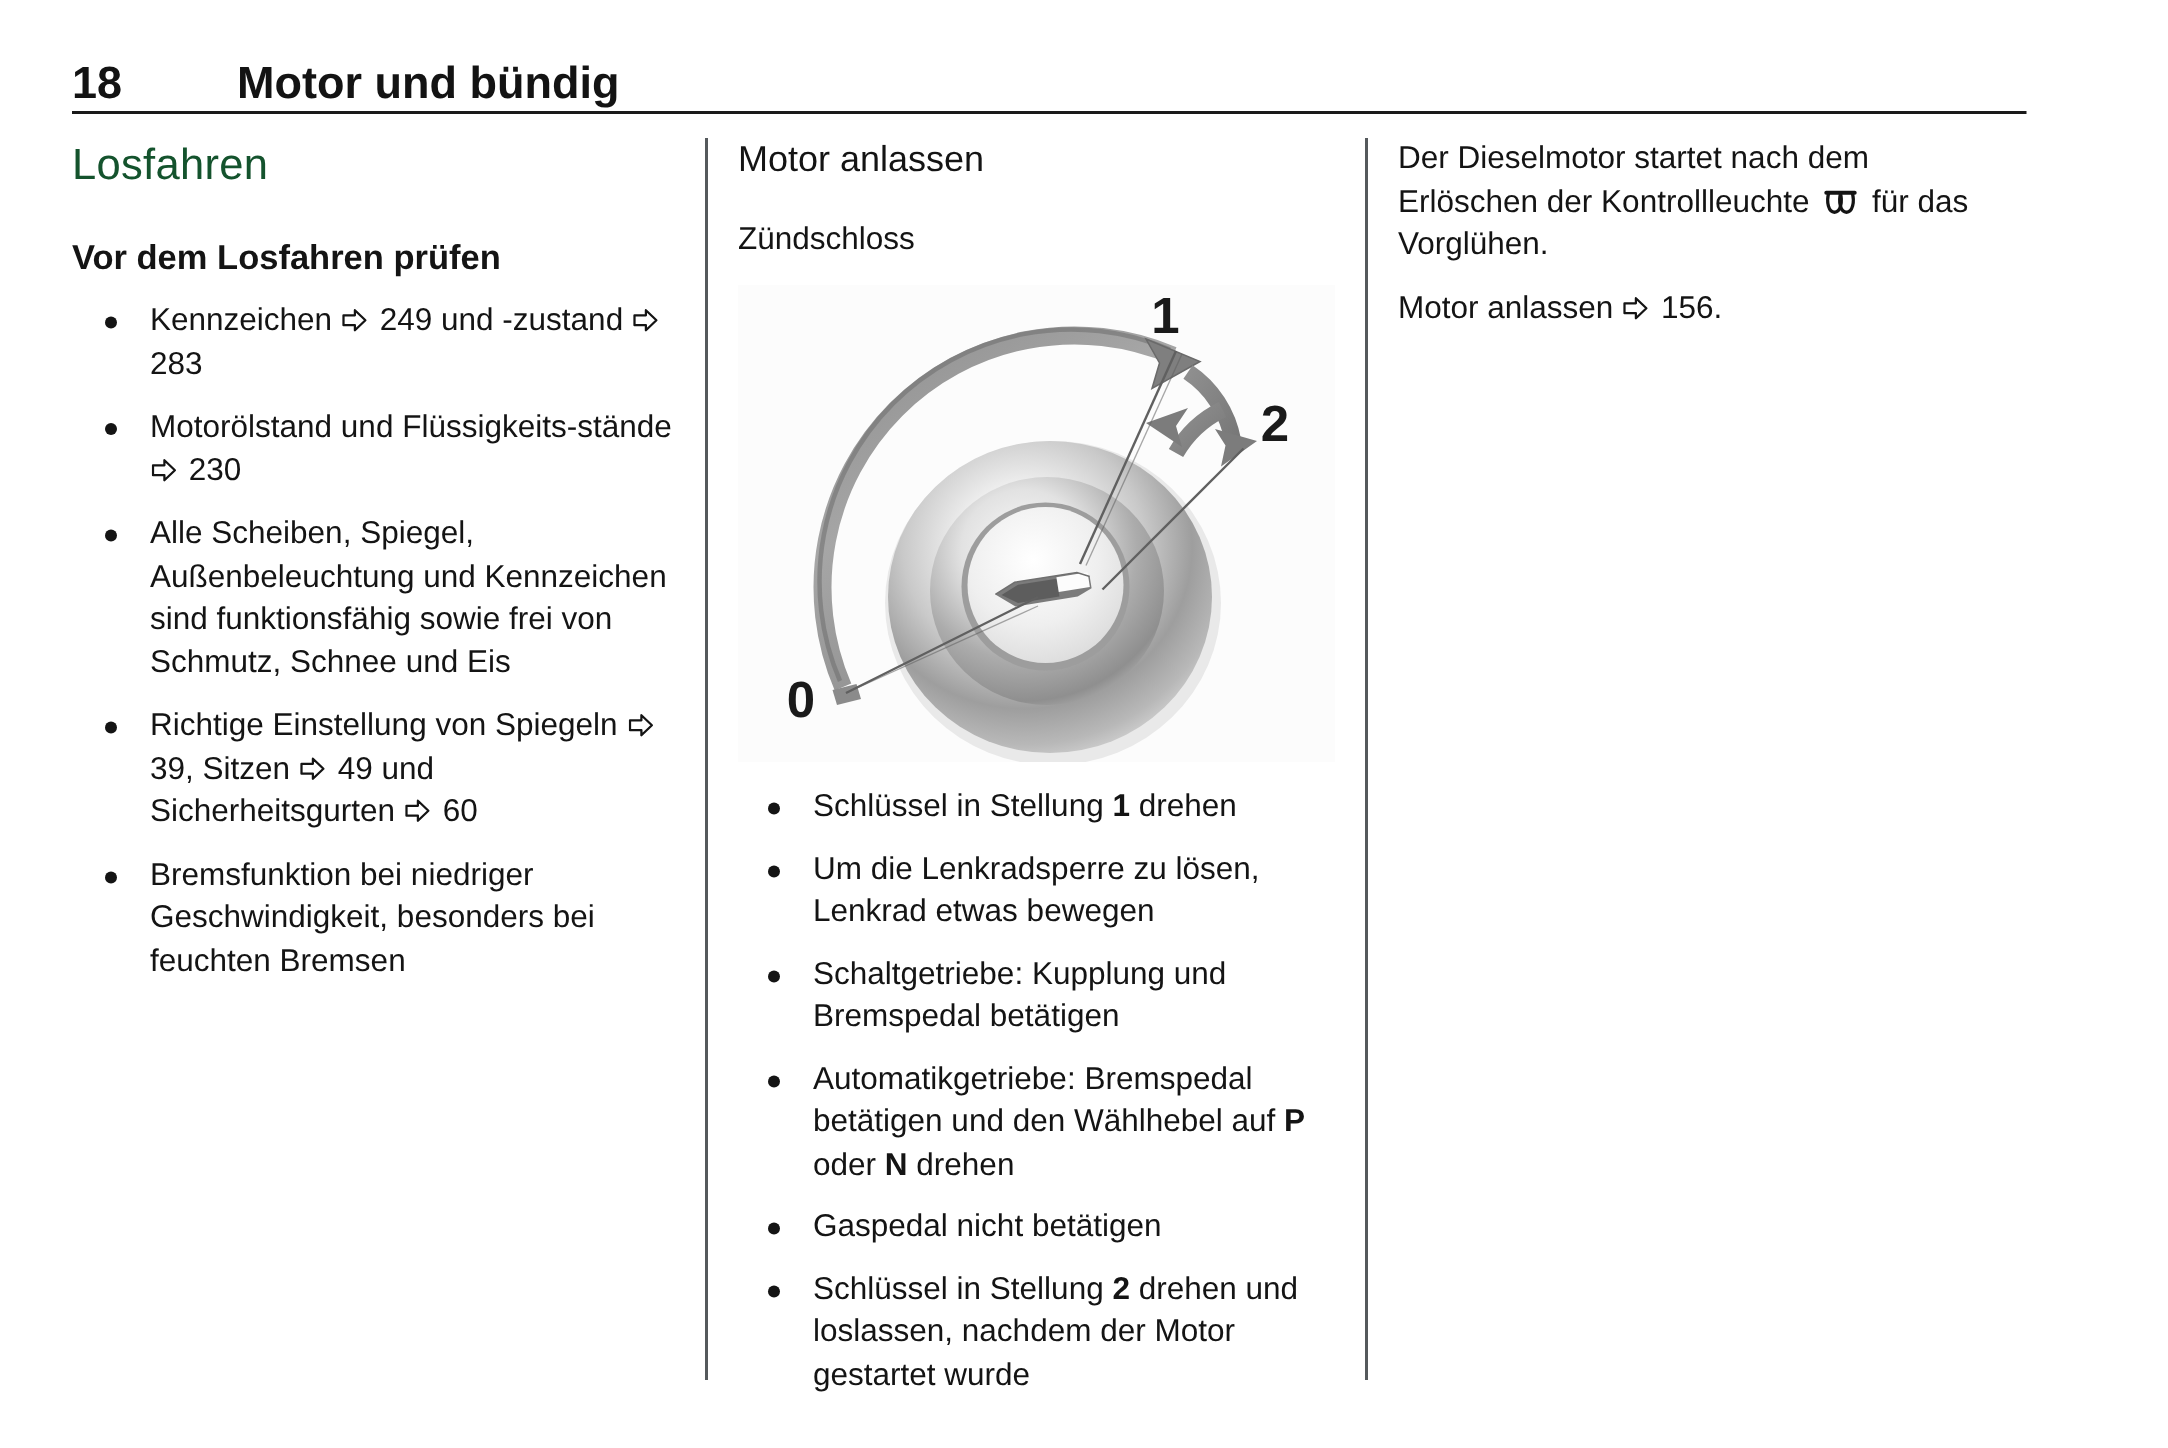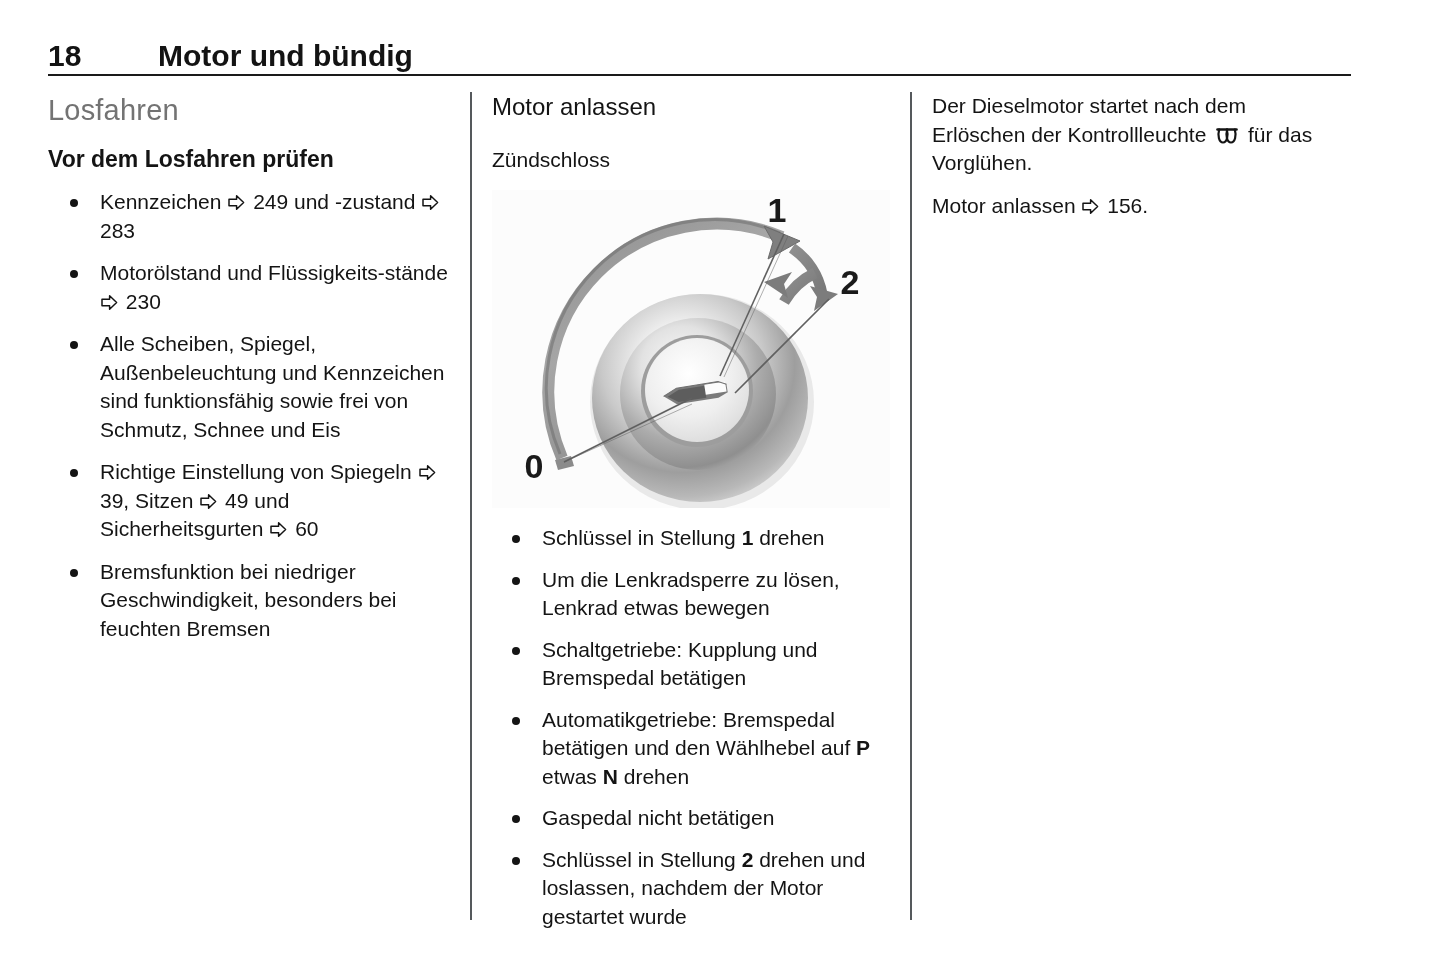--- a/index.html
+++ b/index.html
@@ -66,24 +66,24 @@
     height: 828px;
     background: #55595c;
   }
   .divider-1 { left: 470px; }
   .divider-2 { left: 910px; }
 
   
   h1.section-title {
     font-size: 29px;
     font-weight: 400;
-    margin: 0 0 16px 0;
+    margin: 0 0 28px 0;
     line-height: 36px;
     letter-spacing: 0.2px;
-    color: #737373;
+    color: #14532d;
   }
   h2.sub-title {
     font-size: 23px;
     font-weight: 700;
     margin: 0 0 14px 0;
     line-height: 30px;
     color: #141414;
   }
   h2.mid-title {
     font-size: 24px;
@@ -349,21 +349,21 @@
 
       <li>
         <span>Um die Lenkradsperre zu lösen, Lenkrad etwas bewegen</span>
       </li>
 
       <li>
         <span>Schaltgetriebe: Kupplung und Bremspedal betätigen</span>
       </li>
 
       <li>
-        <span>Automatikgetriebe: Bremspedal betätigen und den Wählhebel auf </span><b>P</b><span> etwas </span><b>N</b><span> drehen</span>
+        <span>Automatikgetriebe: Bremspedal betätigen und den Wählhebel auf </span><b>P</b><span> oder </span><b>N</b><span> drehen</span>
       </li>
 
       <li>
         <span>Gaspedal nicht betätigen</span>
       </li>
 
       <li>
         <span>Schlüssel in Stellung </span><b>2</b><span> drehen und loslassen, nachdem der Motor gestartet wurde</span>
       </li>
     </ul>

